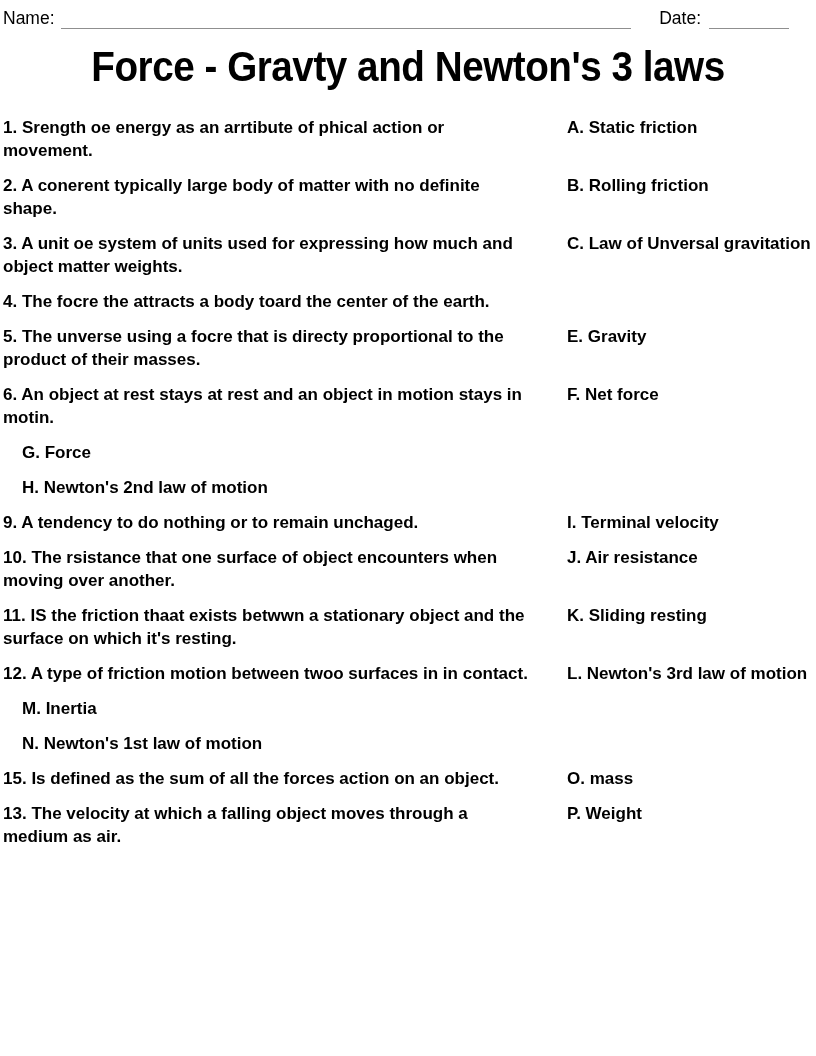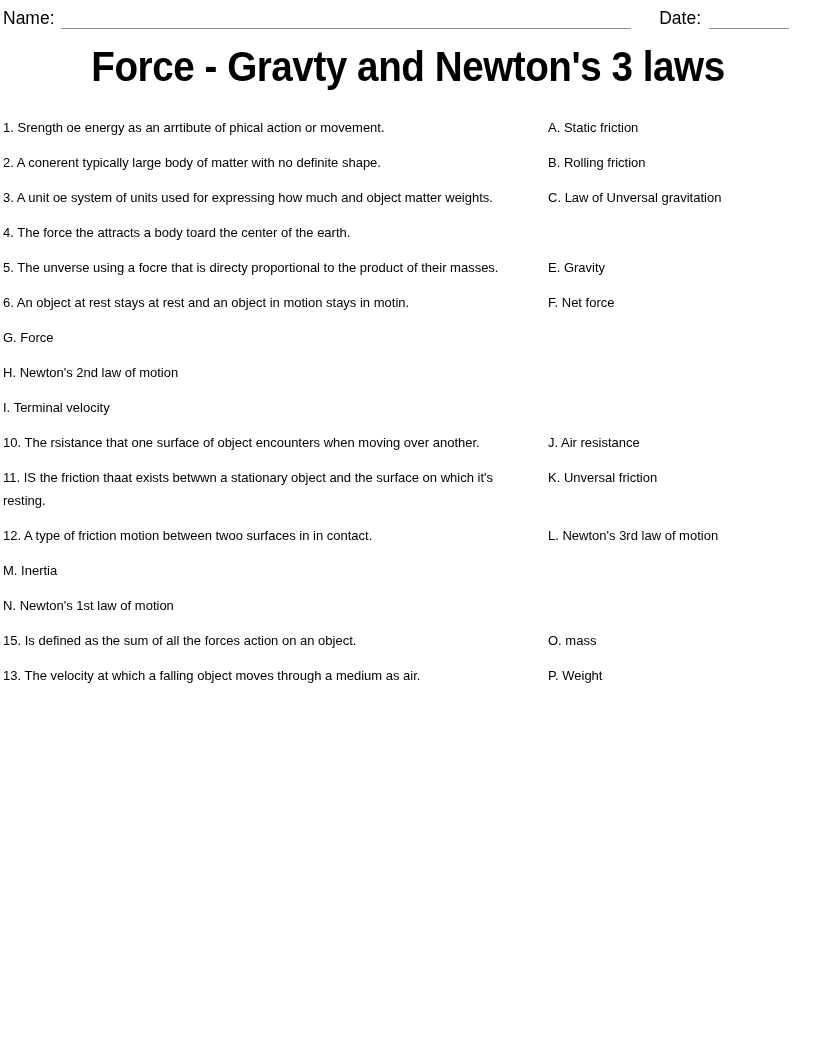--- a/index.html
+++ b/index.html
@@ -46,26 +46,26 @@
     white-space: nowrap;
   }
   
   .match-list { width: 100%; }
   .row {
     display: flex;
     align-items: flex-start;
     margin-bottom: 12px;
   }
   .q, .a {
-    font-size: 13px;
-    font-weight: 400;
+    font-size: 17px;
+    font-weight: 700;
     line-height: 23px;
   }
   .q { width: 545px; flex: 0 0 545px; padding-right: 12px; }
-  .a { flex: 1 1 auto; }
+  .a { flex: 1 1 auto; margin-left: 19px; }
 </style>
 </head>
 <body>
 
 <div class="page">
 
   <div class="header-row">
     <span class="hdr-label">Name:</span>
     <span class="write-line name-line"></span>
     <span class="hdr-label">Date:</span>
@@ -85,21 +85,21 @@
       <p class="q"><span>2.</span> <span>A conerent typically large body of matter with no definite shape.</span></p>
       <p class="a"><span>B.</span> <span>Rolling friction</span></p>
     </div>
 
     <div class="row">
       <p class="q"><span>3.</span> <span>A unit oe system of units used for expressing how much and object matter weights.</span></p>
       <p class="a"><span>C.</span> <span>Law of Unversal gravitation</span></p>
     </div>
 
     <div class="row">
-      <p class="q"><span>4.</span> <span>The force the attracts a body toard the center of the earth.</span></p>
+      <p class="q"><span>4.</span> <span>The focre the attracts a body toard the center of the earth.</span></p>
     </div>
 
     <div class="row">
       <p class="q"><span>5.</span> <span>The unverse using a focre that is directy proportional to the product of their masses.</span></p>
       <p class="a"><span>E.</span> <span>Gravity</span></p>
     </div>
 
     <div class="row">
       <p class="q"><span>6.</span> <span>An object at rest stays at rest and an object in motion stays in motin.</span></p>
       <p class="a"><span>F.</span> <span>Net force</span></p>
@@ -107,31 +107,32 @@
 
     <div class="row">
       <p class="a"><span>G.</span> <span>Force</span></p>
     </div>
 
     <div class="row">
       <p class="a"><span>H.</span> <span>Newton's 2nd law of motion</span></p>
     </div>
 
     <div class="row">
+      <p class="q"><span>9.</span> <span>A tendency to do nothing or to remain unchaged.</span></p>
       <p class="a"><span>I.</span> <span>Terminal velocity</span></p>
     </div>
 
     <div class="row">
       <p class="q"><span>10.</span> <span>The rsistance that one surface of object encounters when moving over another.</span></p>
       <p class="a"><span>J.</span> <span>Air resistance</span></p>
     </div>
 
     <div class="row">
       <p class="q"><span>11.</span> <span>IS the friction thaat exists betwwn a stationary object and the surface on which it's resting.</span></p>
-      <p class="a"><span>K.</span> <span>Unversal friction</span></p>
+      <p class="a"><span>K.</span> <span>Sliding resting</span></p>
     </div>
 
     <div class="row">
       <p class="q"><span>12.</span> <span>A type of friction motion between twoo surfaces in in contact.</span></p>
       <p class="a"><span>L.</span> <span>Newton's 3rd law of motion</span></p>
     </div>
 
     <div class="row">
       <p class="a"><span>M.</span> <span>Inertia</span></p>
     </div>

